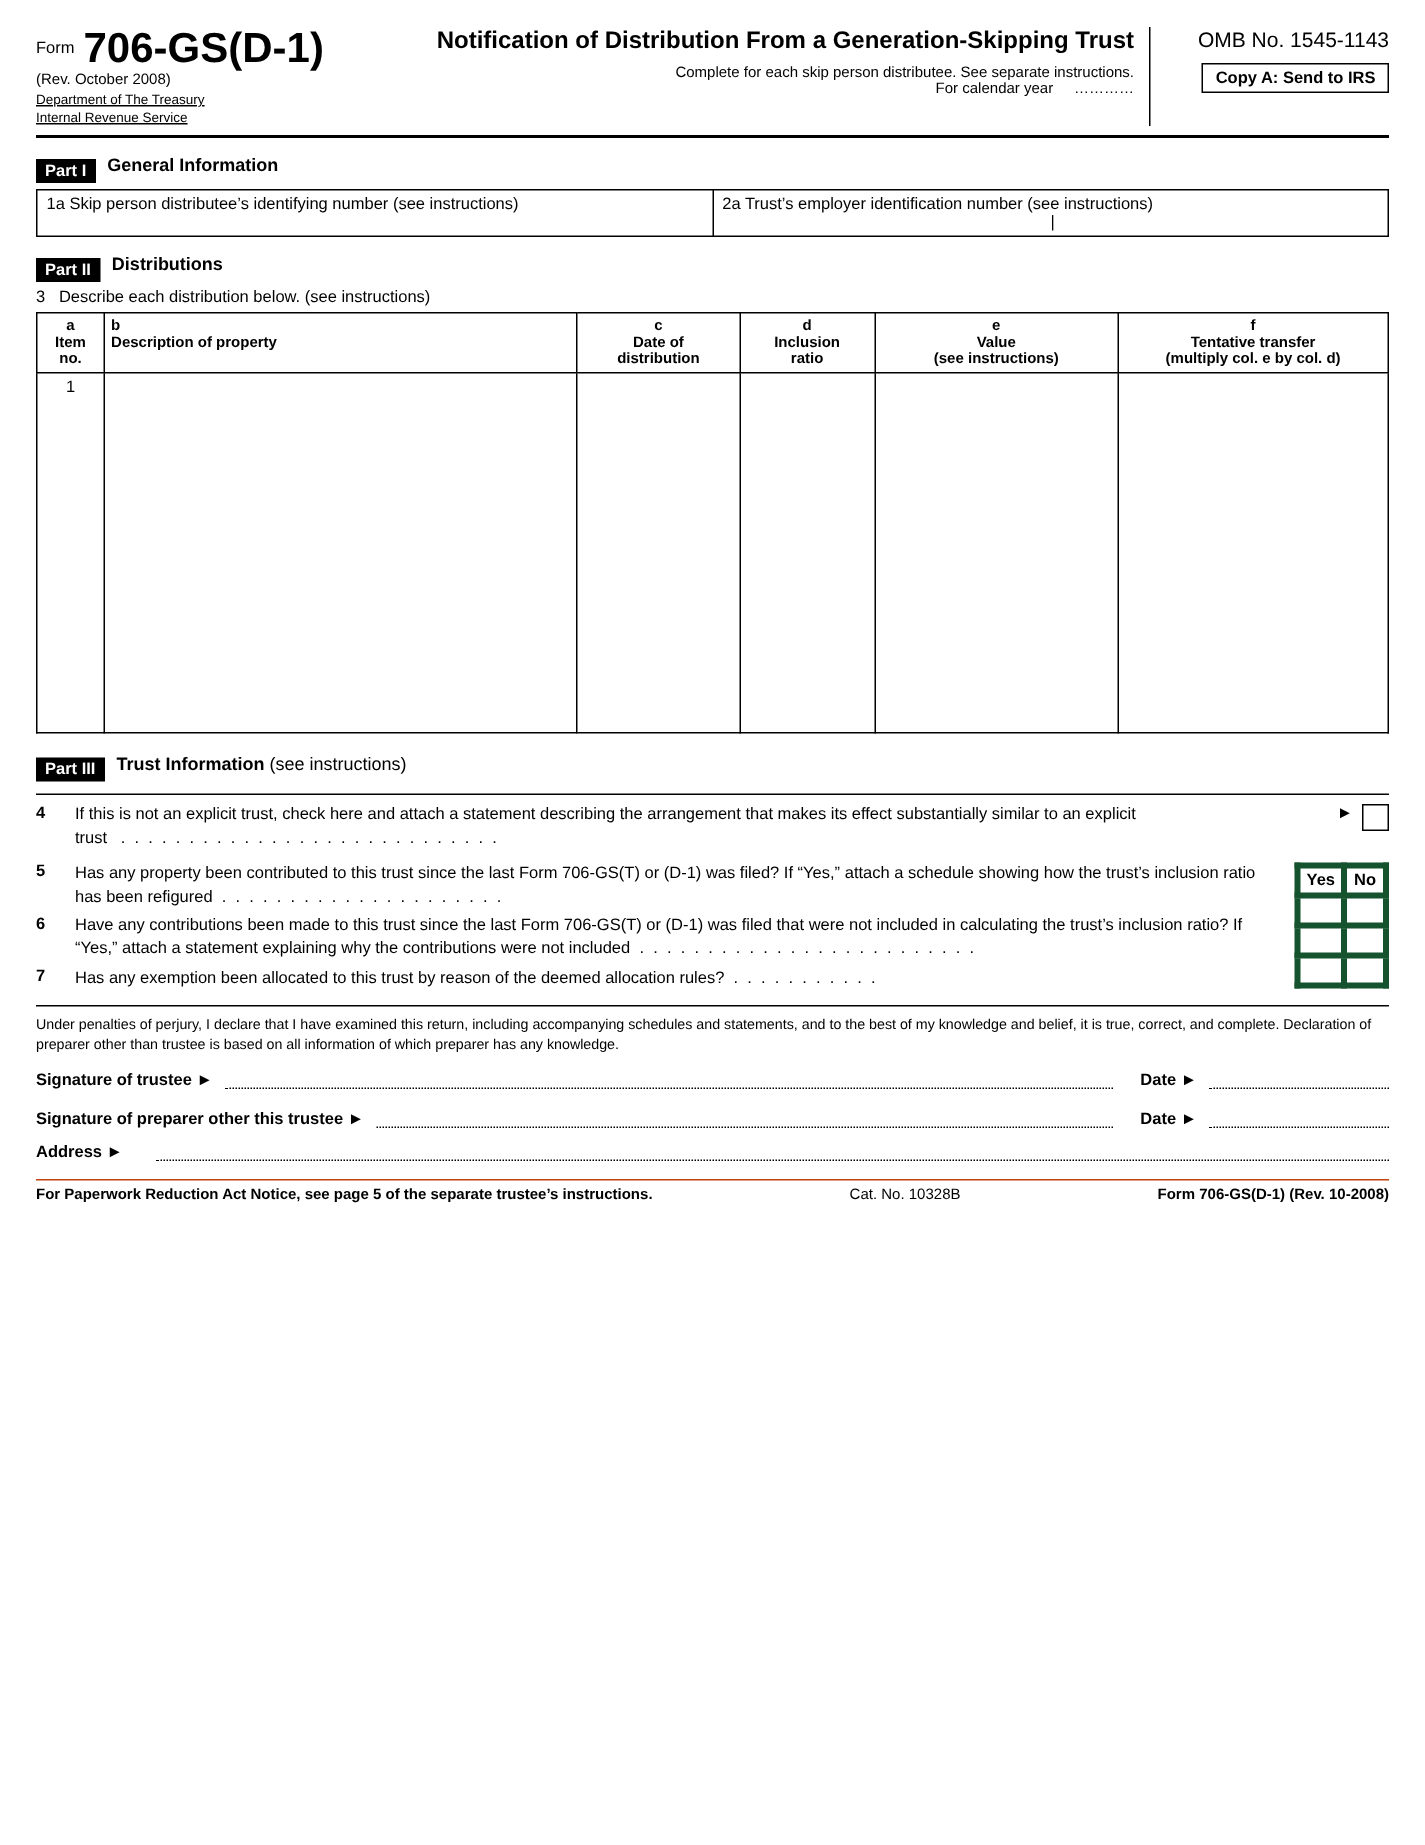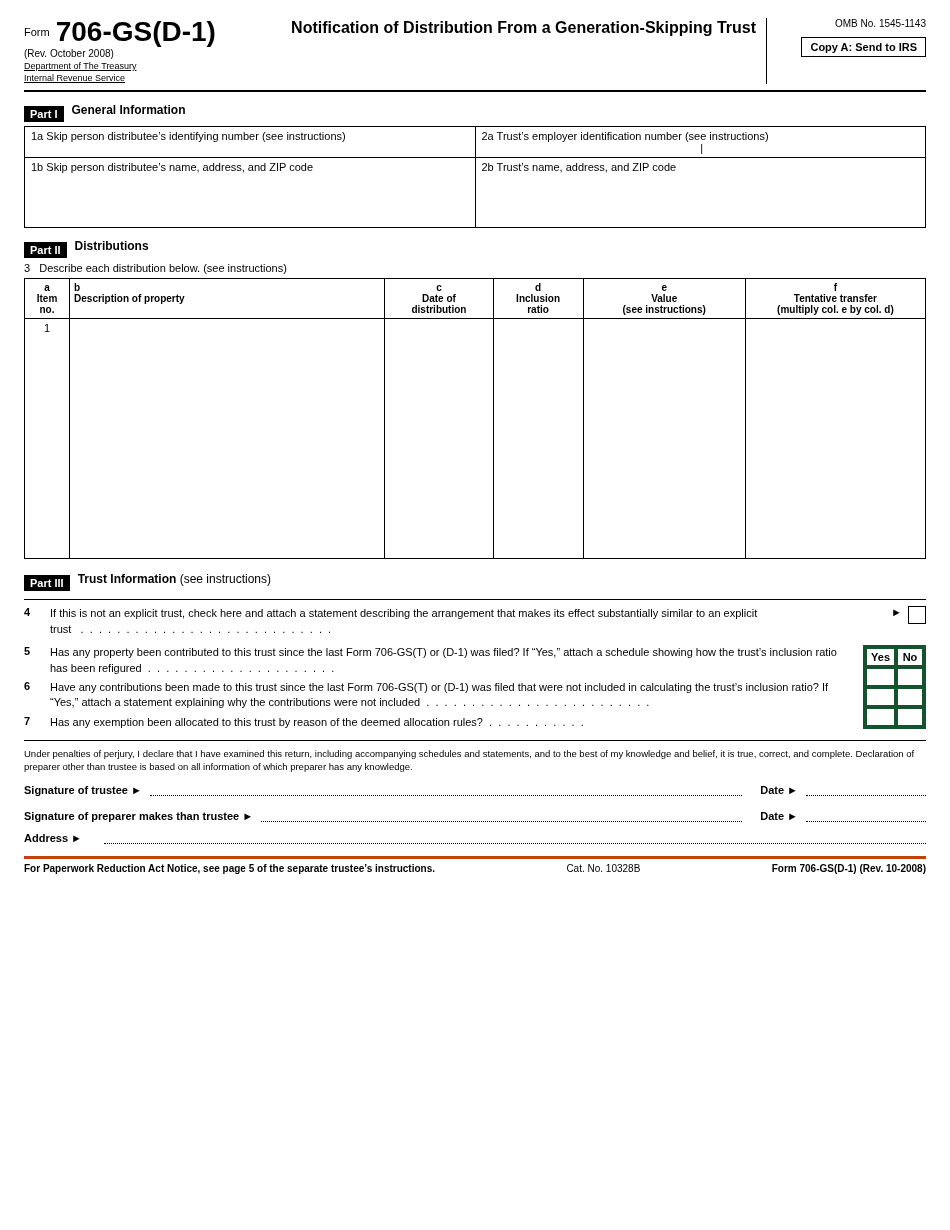--- a/index.html
+++ b/index.html
@@ -68,21 +68,21 @@
     .header-right {
       flex: 0 0 160px;
       display: flex;
       flex-direction: column;
       align-items: flex-end;
       justify-content: flex-start;
       border-left: 1px solid #000;
       padding-left: 10px;
     }
     .omb-text {
-      font-size: 10px;
+      font-size: 14px;
       text-align: left;
     }
     .copy-box {
       border: 1px solid #000;
       padding: 3px 8px;
       font-size: 11px;
       font-weight: bold;
       margin-top: 8px;
       text-align: center;
     }
@@ -251,21 +251,21 @@
       align-items: flex-end;
       margin-top: 8px;
       gap: 22px;
     }
     .footer-row {
       display: flex;
       align-items: center;
       justify-content: space-between;
       margin-top: 12px;
       font-size: 10px;
-      border-top: 3px solid #c2410c;
+      border-top: 1px solid #c2410c;
       padding-top: 4px;
     }
     .footer-left {
       font-weight: bold;
     }
     .footer-right {
       font-weight: bold;
     }
     .cat-text {
       font-weight: normal;
@@ -281,20 +281,24 @@
       <span class="form-number-big">706-GS(D-1)</span>
     </div>
     <div class="rev-date">(Rev. October 2008)</div>
     <div class="dept-info">
       <div>Department of The Treasury</div>
       <div>Internal Revenue Service</div>
     </div>
   </div>
   <div class="header-center">
     <div class="main-title">Notification of Distribution From a Generation-Skipping Trust</div>
+    <div class="sub-instructions">
+      <span>Complete for each skip person distributee. See separate instructions.</span><br>
+      <span>For calendar year &nbsp;&nbsp;&nbsp;&nbsp;…………</span>
+    </div>
   </div>
   <div class="header-right">
     <div class="omb-text">OMB No. 1545-1143</div>
     <div class="copy-box">Copy A: Send to IRS</div>
   </div>
 </div>
 
 <div class="part-row">
   <span class="part-header">Part I</span>
   <span class="part-title-text">General Information</span>
@@ -302,28 +306,20 @@
 
 <table class="gen-info-table">
   <tbody>
       <tr>
     <td style="width:50%;">
       <span>1a  Skip person distributee’s identifying number (see instructions)</span>
     </td>
     <td style="width:50%;border-left:1px solid #000;">
       <span>2a  Trust’s employer identification number (see instructions)</span><br>
       <span style="padding-left:50%;">|</span>
-    </td>
-  </tr>
-  <tr>
-    <td class="tall-cell" style="width:50%;">
-      <span>1b  Skip person distributee’s name, address, and ZIP code</span>
-    </td>
-    <td class="tall-cell" style="width:50%;border-left:1px solid #000;">
-      <span>2b  Trust’s name, address, and ZIP code</span>
     </td>
   </tr>
 </tbody>
   </table>
 
 <div class="part-row">
   <span class="part-header">Part II</span>
   <span class="part-title-text">Distributions</span>
 </div>
 
@@ -439,21 +435,21 @@
 <div class="perjury-text">Under penalties of perjury, I declare that I have examined this return, including accompanying schedules and statements, and to the best of my knowledge and belief, it is true, correct, and complete. Declaration of preparer other than trustee is based on all information of which preparer has any knowledge.</div>
 
 <div class="sig-row">
   <span class="sig-label">Signature of trustee ►</span>
   <div class="sig-line"></div>
   <span class="date-label">Date ►</span>
   <div class="date-line"></div>
 </div>
 
 <div class="sig-row" style="margin-top:12px;">
-  <span class="sig-label">Signature of preparer makes than trustee ►</span>
+  <span class="sig-label">Signature of preparer other this trustee ►</span>
   <div class="sig-line"></div>
   <span class="date-label">Date ►</span>
   <div class="date-line"></div>
 </div>
 
 <div class="address-row">
   <span class="sig-label">Address ►</span>
   <div class="sig-line"></div>
 </div>
 

